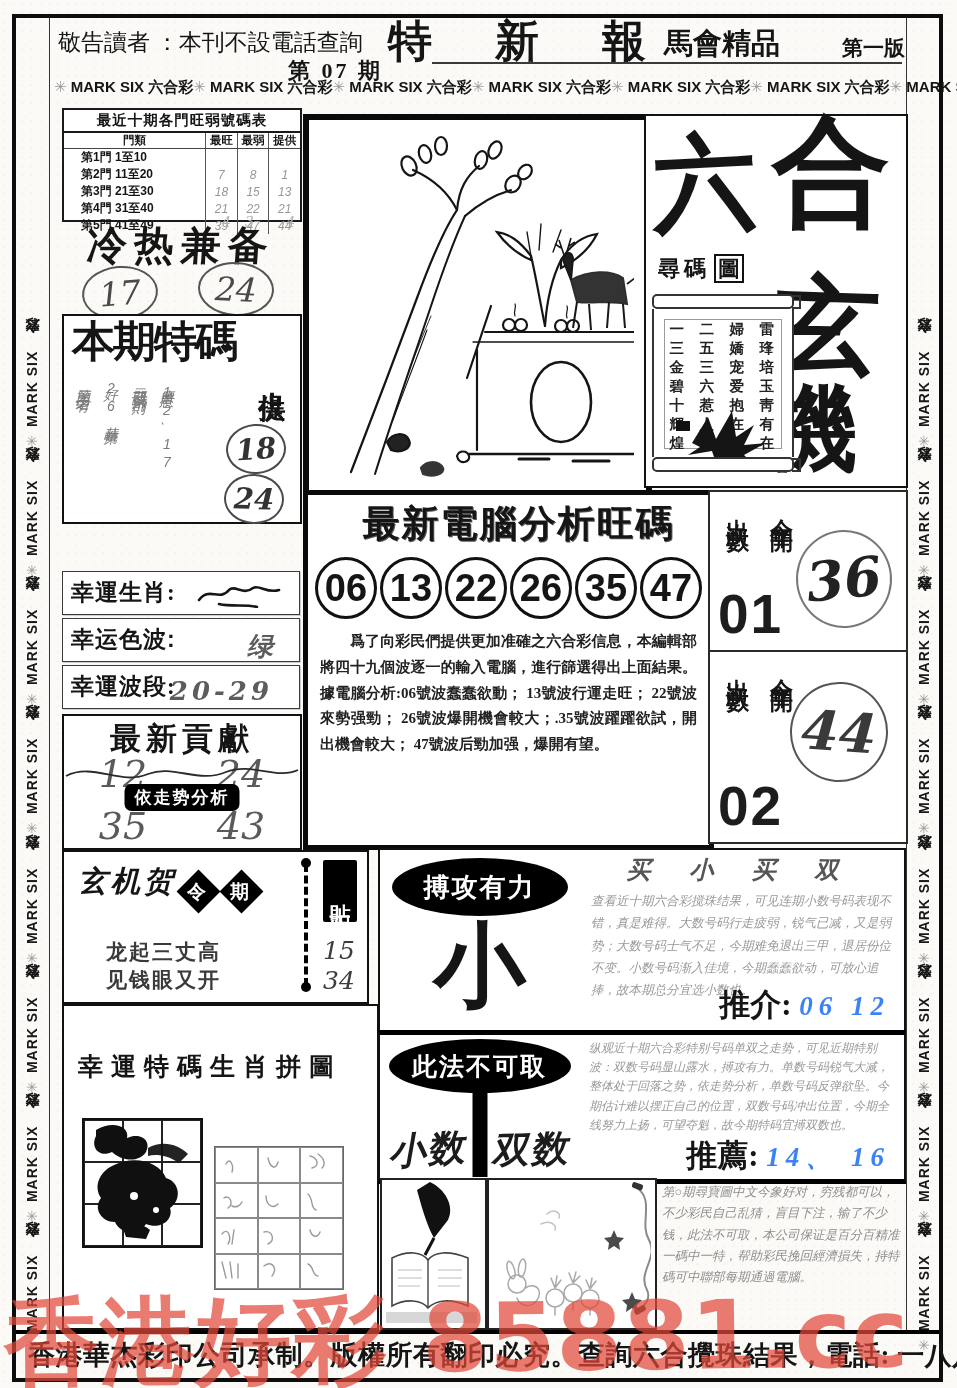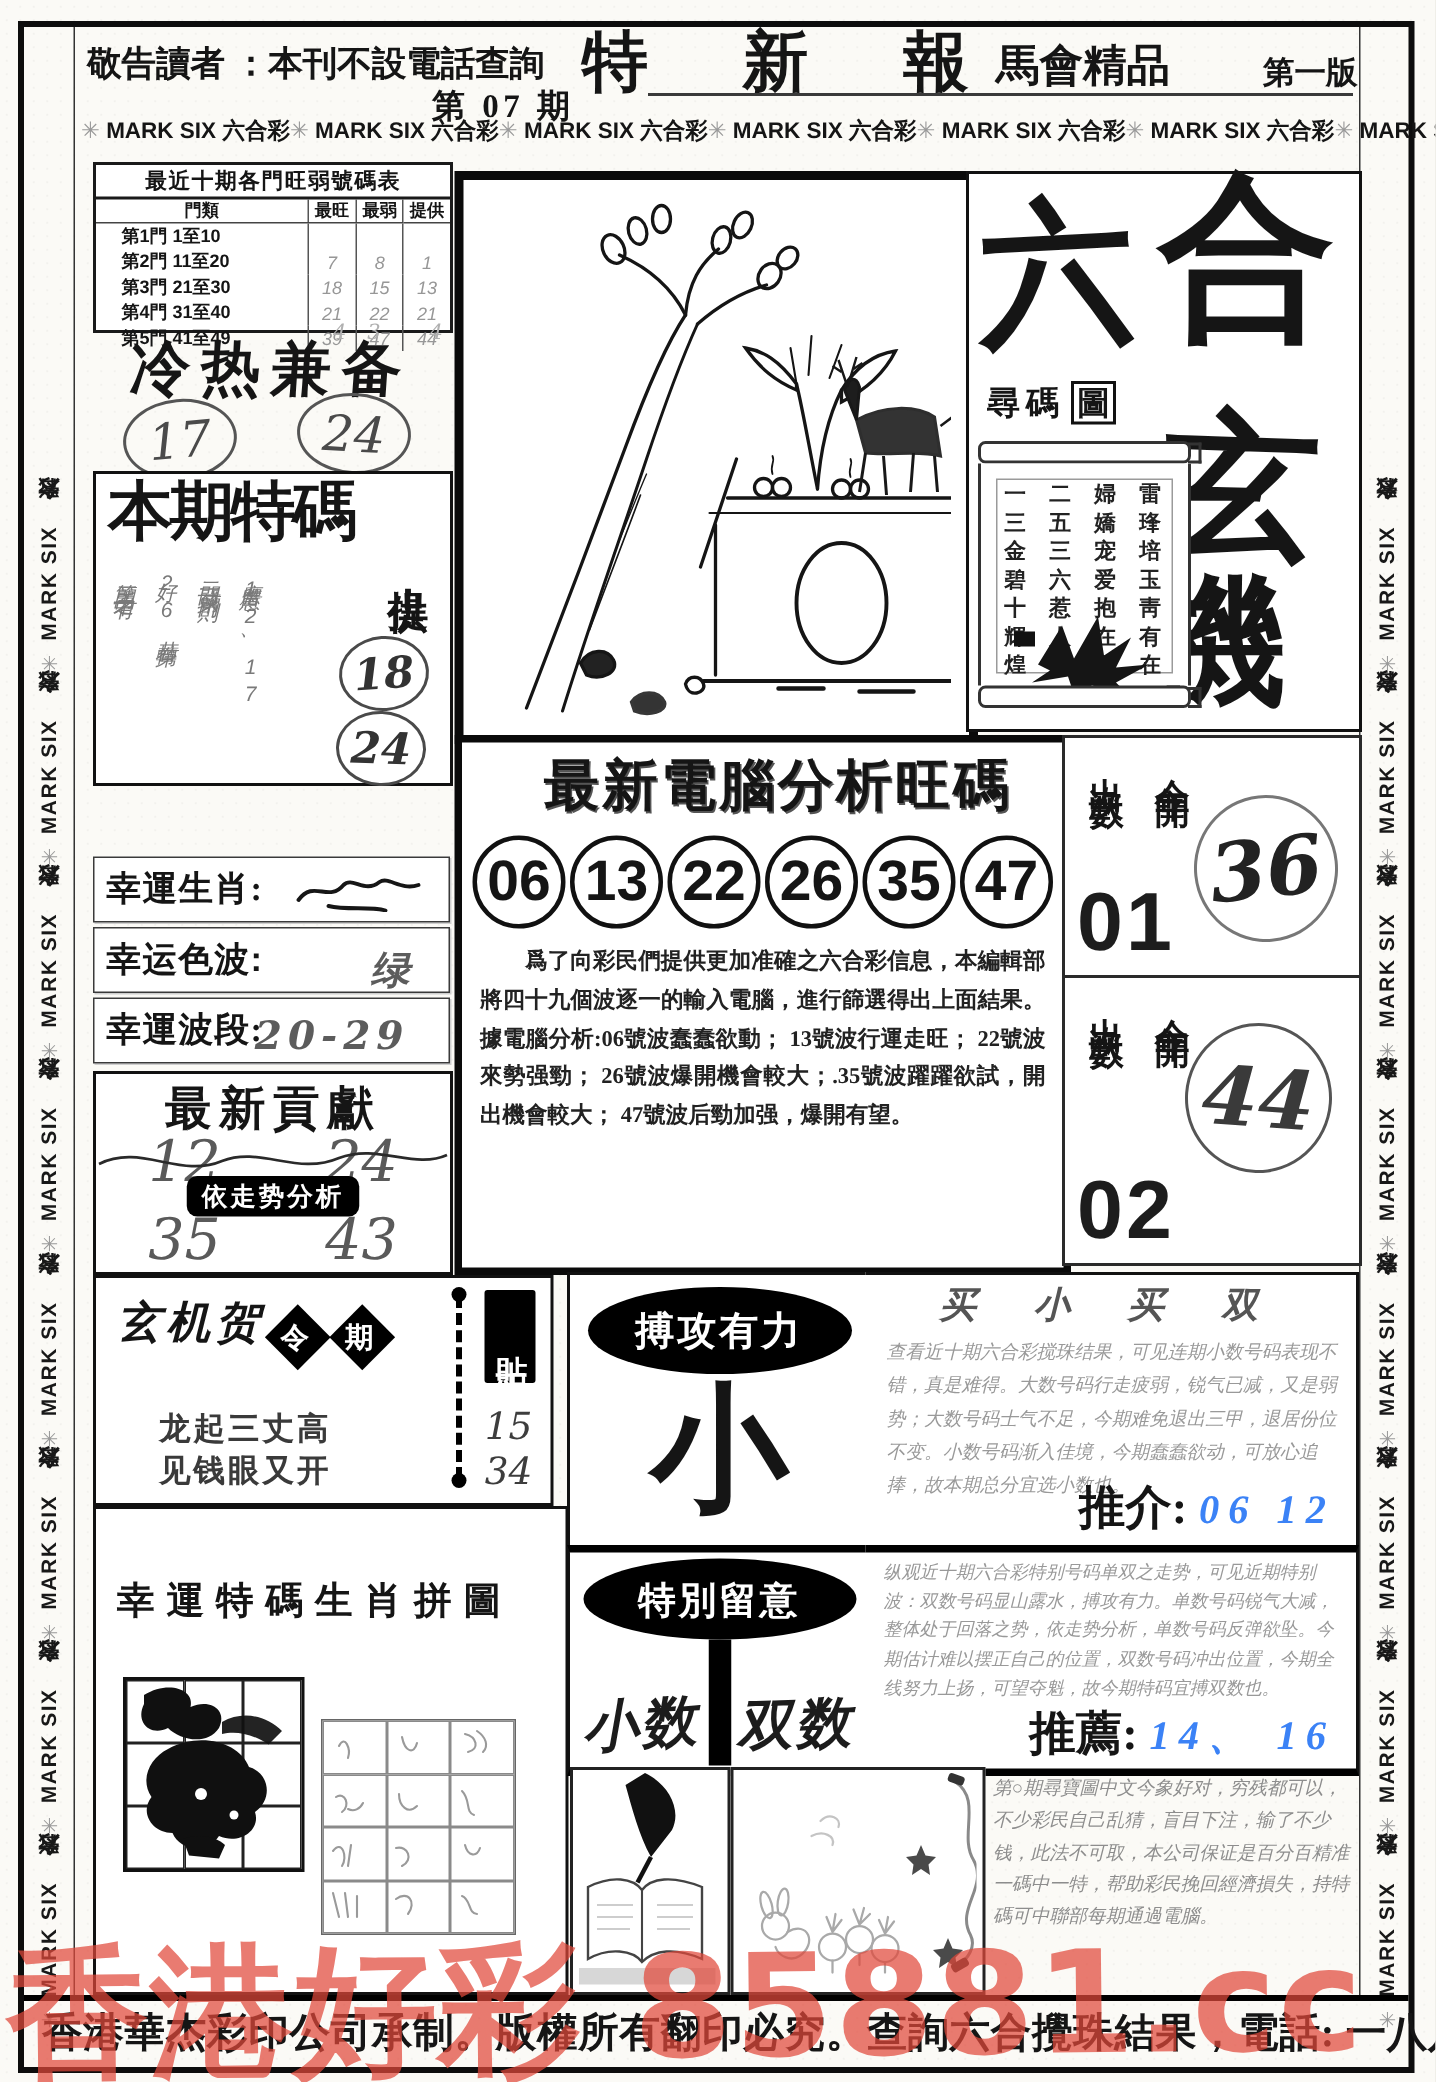--- a/index.html
+++ b/index.html
@@ -13,21 +13,21 @@
   .frame{left:12px;top:14px;width:923px;height:1360px;border:4px solid #0d0d0d;}
   .inner-line-l{left:49px;top:18px;height:1312px;border-left:1.5px solid #333;}
   .inner-line-r{left:906px;top:18px;height:1312px;border-left:1.5px solid #333;}
   
   .strip{top:26px;width:32px;height:1336px;writing-mode:vertical-rl;transform:rotate(180deg);
          font-size:14px;font-weight:900;letter-spacing:1px;color:#181818;line-height:30px;overflow:hidden;}
   .strip-l{left:17px;} .strip-r{left:909px;}
   .strip .bi{margin:9px 0;white-space:nowrap;}
   .strip .bi::before{content:"✳ ";color:#9a9a9a;font-weight:400;}
   
-  .h-notice{left:58px;top:27px;font-size:23px;font-weight:700;}
+  .h-notice{left:58px;top:27px;font-size:23px;font-weight:400;}
   .h-title{left:388px;top:12px;font-size:44px;font-weight:900;letter-spacing:26px;}
   .h-sub{left:664px;top:24px;font-size:29px;font-weight:800;}
   .h-ed{left:842px;top:34px;font-size:21px;font-weight:700;}
   .h-issue{left:288px;top:56px;font-size:22px;font-weight:700;letter-spacing:3px;}
   .h-underline{left:432px;top:62px;width:470px;border-top:2px solid #3a3a3a;}
   .brand-row{left:54px;top:78px;width:852px;display:flex;justify-content:space-between;}
   .brand-row .bi{font-size:15px;font-weight:900;white-space:nowrap;}
   .brand-row .bi::before{content:"✳ ";color:#9a9a9a;font-weight:400;}
   
   .tbox{left:62px;top:108px;width:236px;height:110px;border:2px solid #1a1a1a;background:#fff;}
@@ -480,21 +480,21 @@
   </div>
   <div class="abs buybox">
     <div class="tt">买 小 买 双</div>
     <div class="body faint">查看近十期六合彩搅珠结果，可见连期小数号码表现不错，真是难得。大数号码行走疲弱，锐气已减，又是弱势；大数号码士气不足，今期难免退出三甲，退居份位不变。小数号码渐入佳境，今期蠢蠢欲动，可放心追捧，故本期总分宜选小数也。</div>
     <div class="reco serif">
       <span>推介:</span> <b>06  12</b>
     </div>
   </div>
 
   <div class="abs sobox">
-    <div class="ellipse">特別留意</div>
+    <div class="ellipse">此法不可取</div>
     <div class="bar"></div>
     <div class="opt o1 hand">小数</div>
     <div class="opt o2 hand">双数</div>
   </div>
   <div class="abs sotext">
     <div class="body faint">纵观近十期六合彩特别号码单双之走势，可见近期特别波：双数号码显山露水，搏攻有力。单数号码锐气大减，整体处于回落之势，依走势分析，单数号码反弹欲坠。今期估计难以摆正自己的位置，双数号码冲出位置，今期全线努力上扬，可望夺魁，故今期特码宜搏双数也。</div>
     <div class="reco serif">
       <span>推薦:</span> <b>14、 16</b>
     </div>
   </div>

